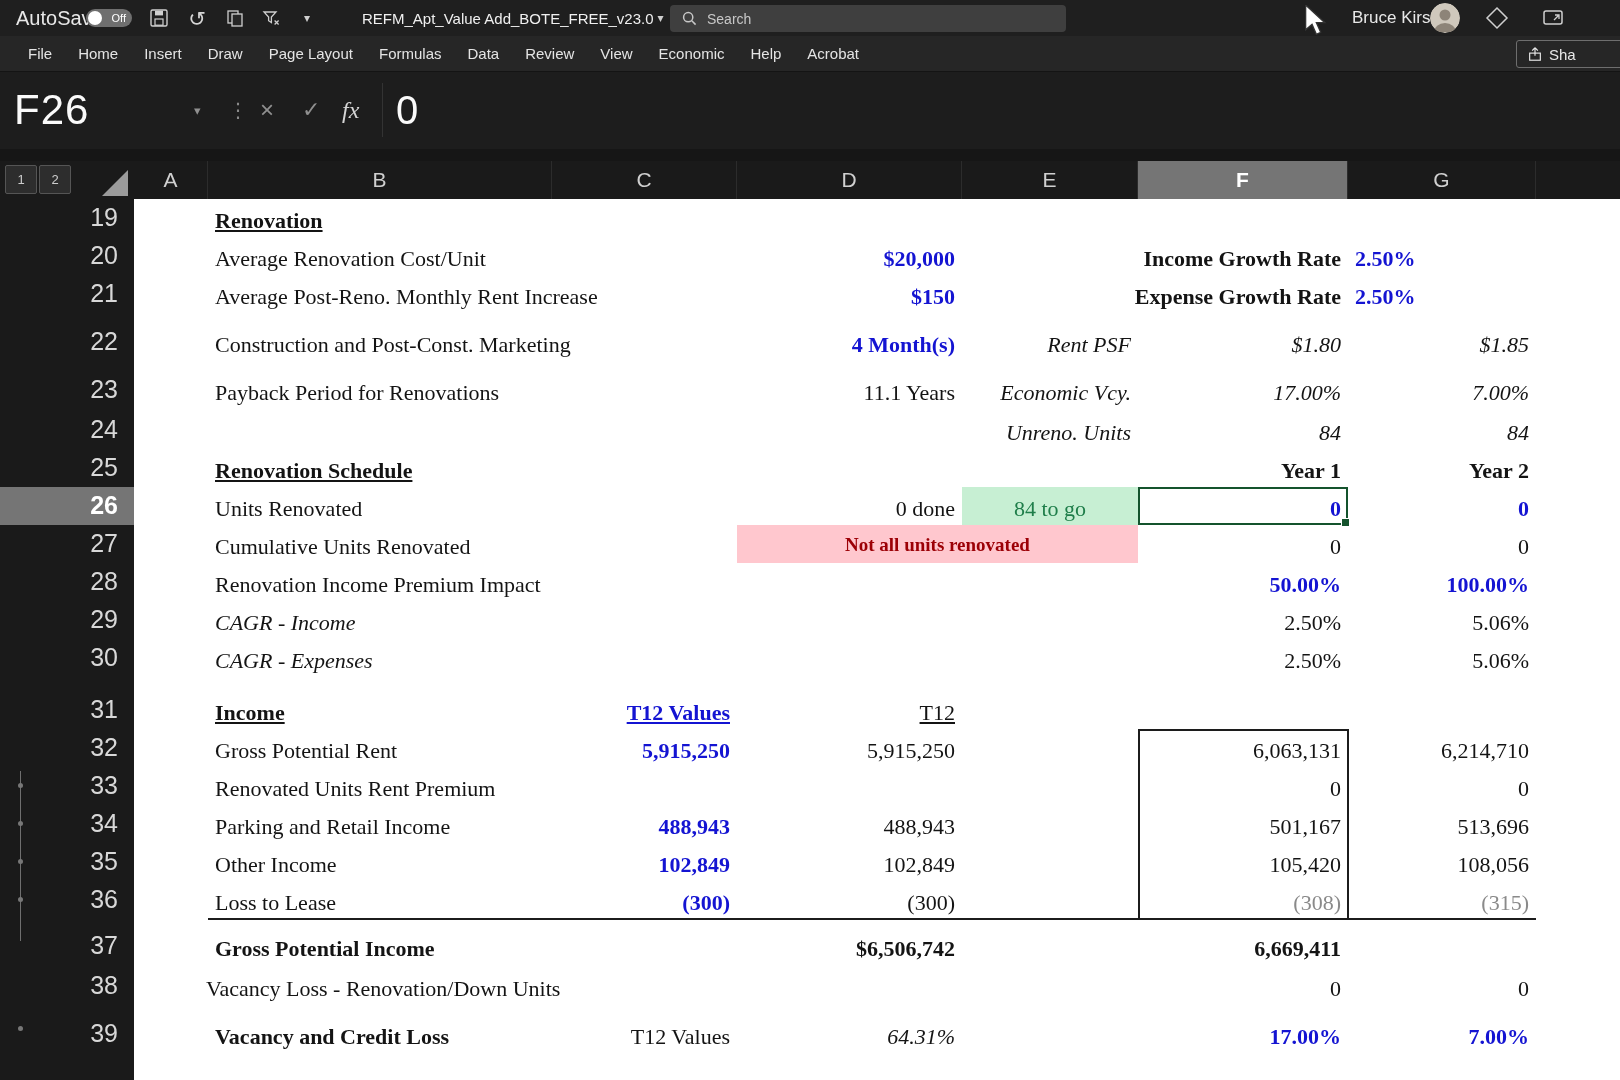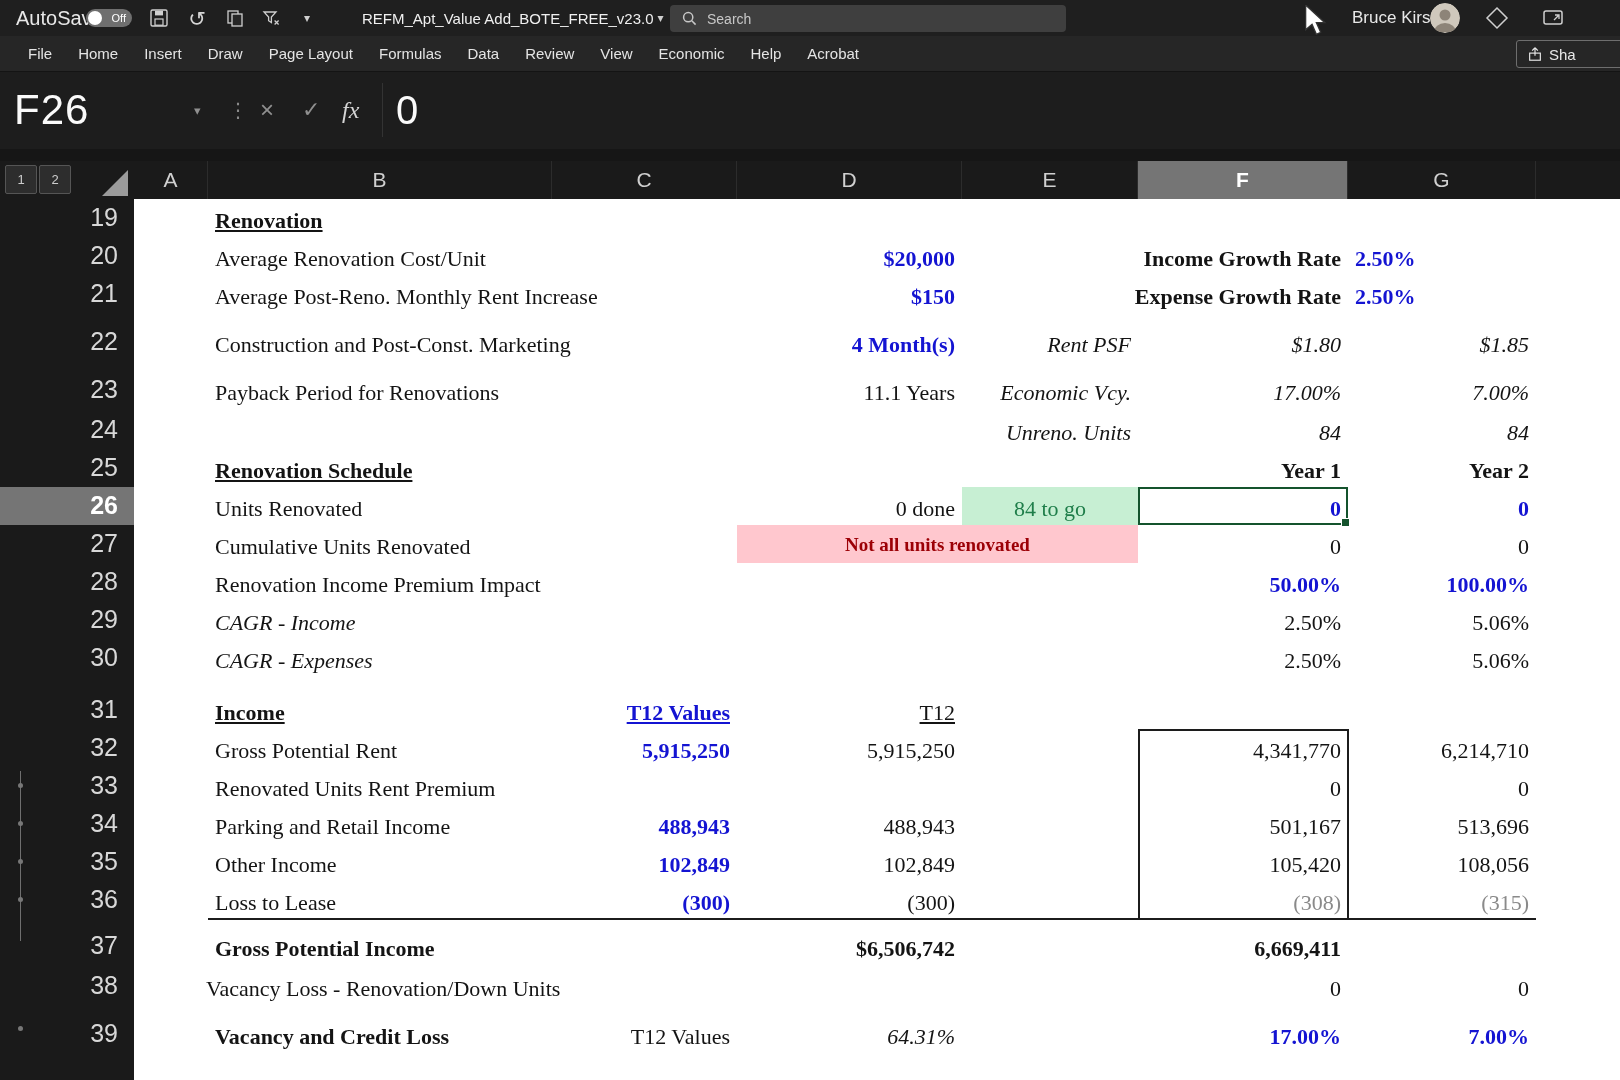--- a/index.html
+++ b/index.html
@@ -323,21 +323,21 @@
           <div class="cell right input bold underline" style="left: 418px; width: 185px;">T12 Values</div>
           <div class="cell right underline" style="left: 603px; width: 225px;">T12</div>
         </div>
       </div>
       <div class="grid-row" style="height: 38px;">
         <div class="row-num">32</div>
         <div class="row-cells">
           <div class="cell label" style="left: 74px; width: 344px;">Gross Potential Rent</div>
           <div class="cell right input bold" style="left: 418px; width: 185px;">5,915,250</div>
           <div class="cell right" style="left: 603px; width: 225px;">5,915,250</div>
-          <div class="cell right" style="left: 1004px; width: 210px;">4,341,770</div>
+          <div class="cell right" style="left: 1004px; width: 210px;">6,063,131</div>
           <div class="cell right" style="left: 1214px; width: 188px;">6,214,710</div>
         </div>
       </div>
       <div class="grid-row" style="height: 38px;">
         <div class="row-num">33</div>
         <div class="row-cells">
           <div class="cell label" style="left: 74px; width: 344px;">Renovated Units Rent Premium</div>
           <div class="cell right" style="left: 1004px; width: 210px;">0</div>
           <div class="cell right" style="left: 1214px; width: 188px;">0</div>
         </div>

